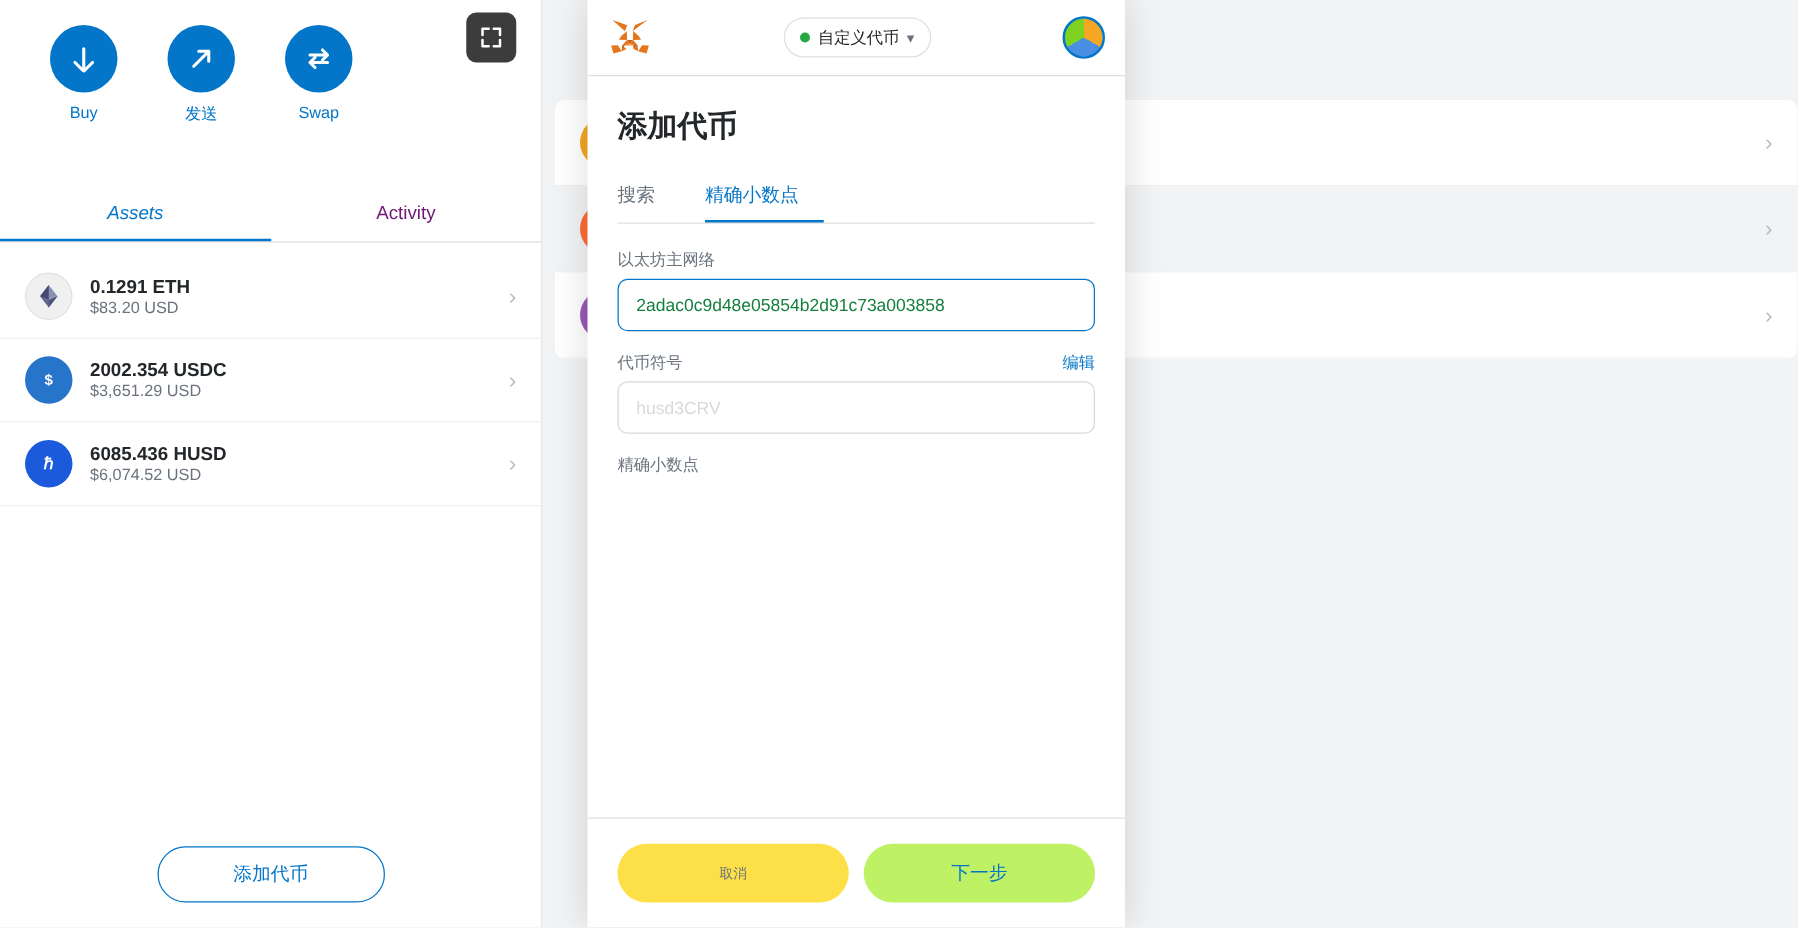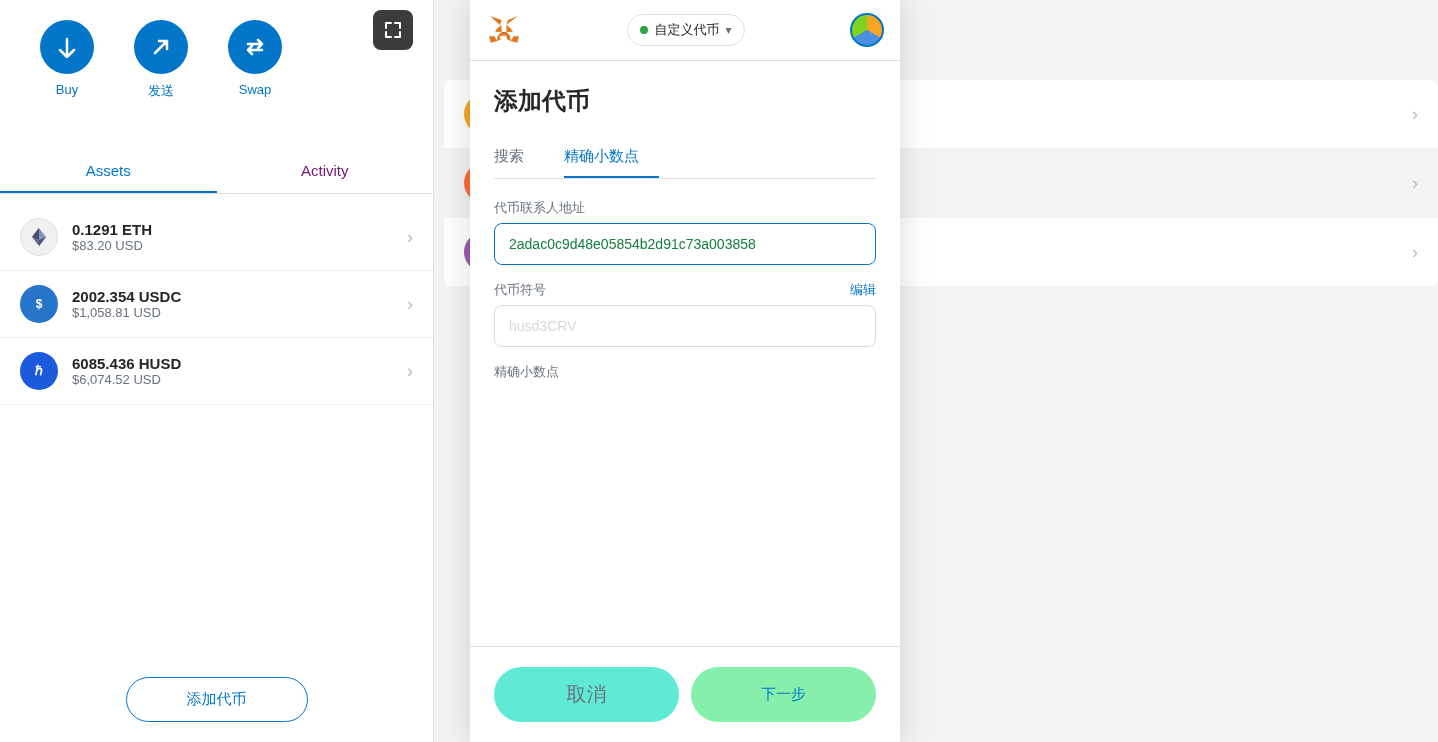--- a/index.html
+++ b/index.html
@@ -86,20 +86,21 @@
       padding: 12px 0;
       font-size: 15px;
       cursor: pointer;
       color: #701a75;
     }
 
     .tab.active {
       color: #0376c9;
       border-bottom: 2px solid #0376c9;
       font-weight: 500;
+      font-style: italic;
     }
 
     .asset-list {
       width: 100%;
       flex: 1;
       overflow-y: auto;
     }
 
     .asset-item {
       display: flex;
@@ -305,32 +306,32 @@
       padding: 20px 24px;
       border-top: 1px solid #e0e0e0;
       margin-top: auto;
     }
 
     .btn-cancel {
       flex: 1;
       padding: 14px;
       border: none;
       border-radius: 30px;
-      background: #5eead4;
+      background: #fde047;
       color: #6a737d;
-      font-size: 20px;
+      font-size: 11px;
       cursor: pointer;
     }
 
     .btn-next {
       flex: 1;
       padding: 14px;
       border: none;
       border-radius: 30px;
-      background: #86efac;
+      background: #bef264;
       color: #0376c9;
       font-size: 15px;
       cursor: pointer;
     }
 
     
     .right-panel {
       flex: 1;
       background: #f2f3f5;
       display: flex;
@@ -481,21 +482,21 @@
     <div class="asset-item">
       <div class="asset-left">
         <div class="asset-icon usdc">
           <svg width="22" height="22" viewBox="0 0 22 22">
             <circle cx="11" cy="11" r="10" fill="#2775ca"></circle>
             <text x="11" y="15" text-anchor="middle" fill="white" font-size="12" font-weight="bold">$</text>
           </svg>
         </div>
         <div class="asset-info">
           <div class="asset-amount">2002.354 USDC</div>
-          <div class="asset-usd">$1,058.81 USD</div>
+          <div class="asset-usd">$3,651.29 USD</div>
         </div>
       </div>
       <span class="asset-chevron">›</span>
     </div>
 
     <div class="asset-item">
       <div class="asset-left">
         <div class="asset-icon husd">
           <svg width="22" height="22" viewBox="0 0 22 22">
             <circle cx="11" cy="11" r="10" fill="#1a5adb"></circle>
@@ -547,21 +548,21 @@
 
   <div class="modal-body">
     <h1 class="modal-title">添加代币</h1>
 
     <div class="modal-tabs">
       <div class="modal-tab">搜索</div>
       <div class="modal-tab active">精确小数点</div>
     </div>
 
     <div class="form-group">
-      <label class="form-label">代币联系人地址</label>
+      <label class="form-label">以太坊主网络</label>
       <input class="form-input" type="text" value="2adac0c9d48e05854b2d91c73a003858" style="">
     </div>
 
     <div class="form-group">
       <div class="form-label-row">
         <label class="form-label" style="margin-bottom:0;font-family:Liberation Serif, serif;">代币符号</label>
         <span class="form-edit-link">编辑</span>
       </div>
       <input class="form-input inactive" type="text" placeholder="husd3CRV" style="">
     </div>

